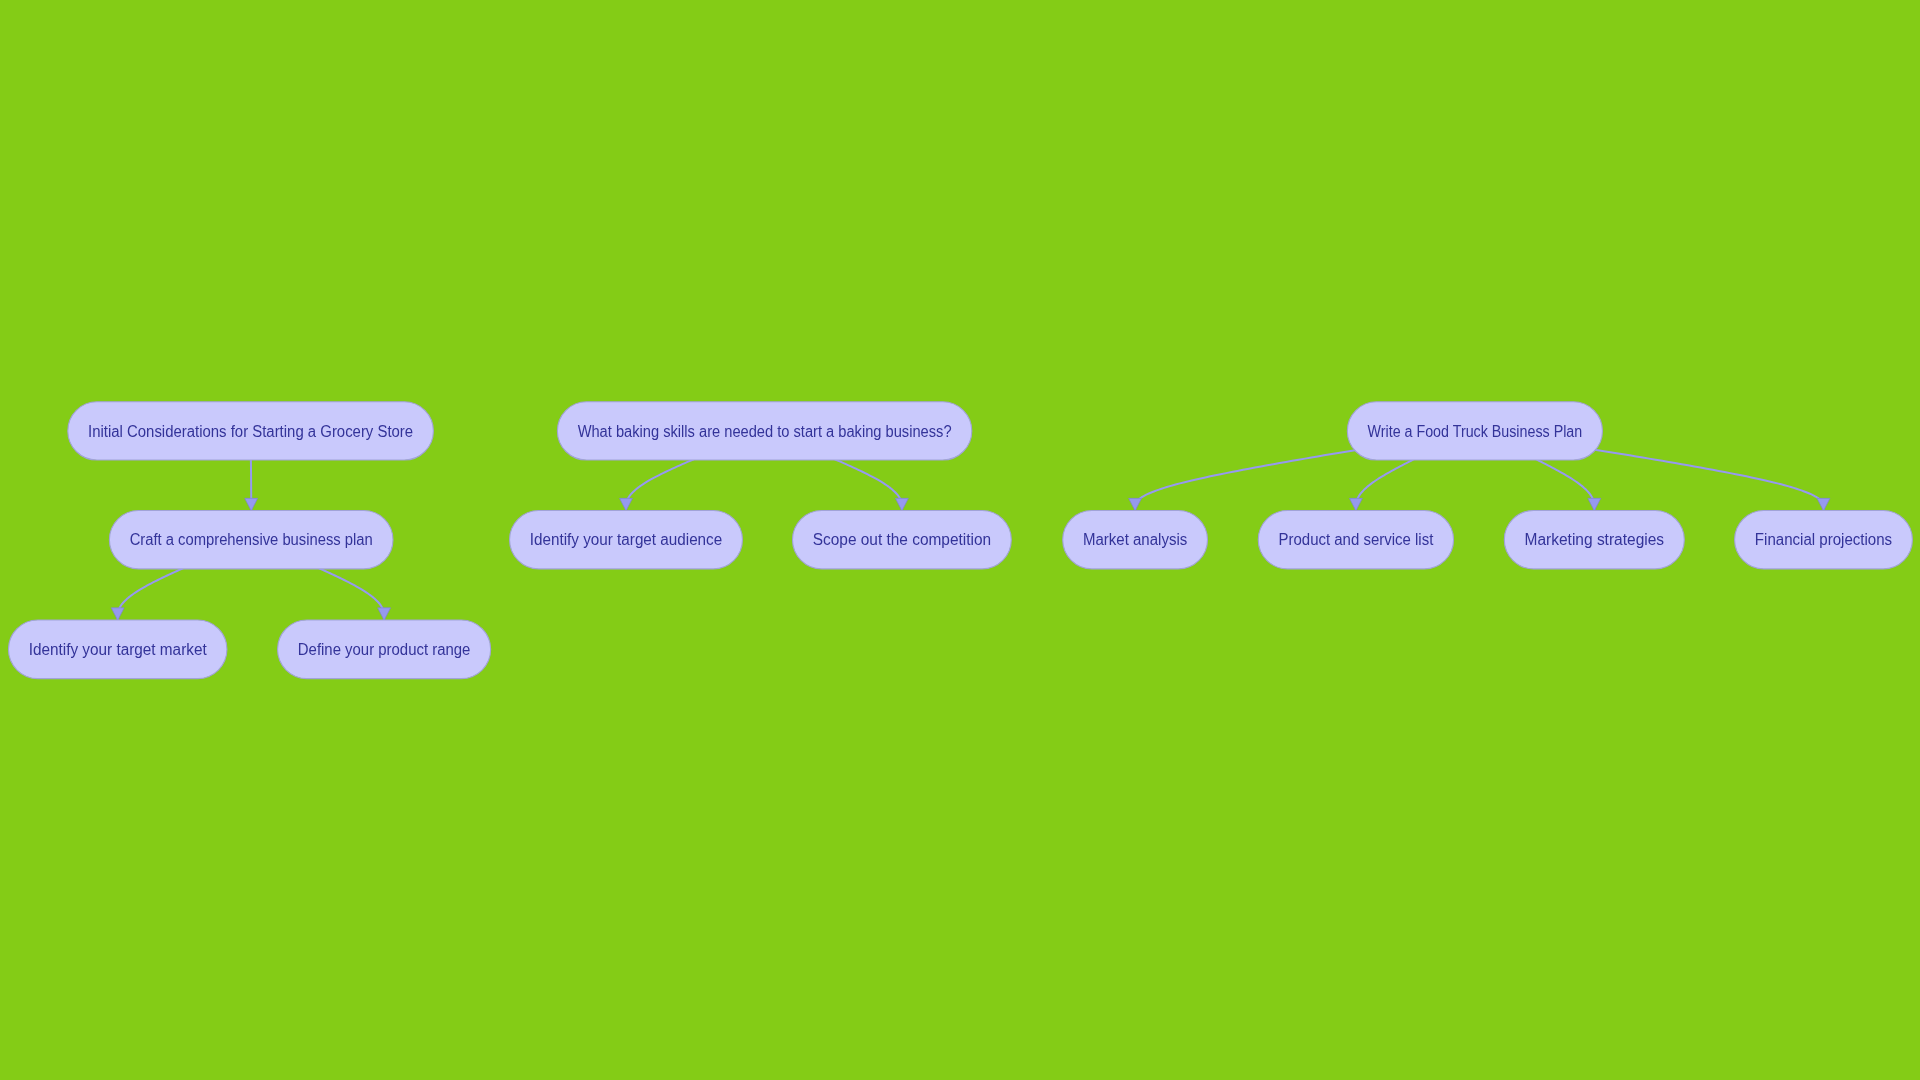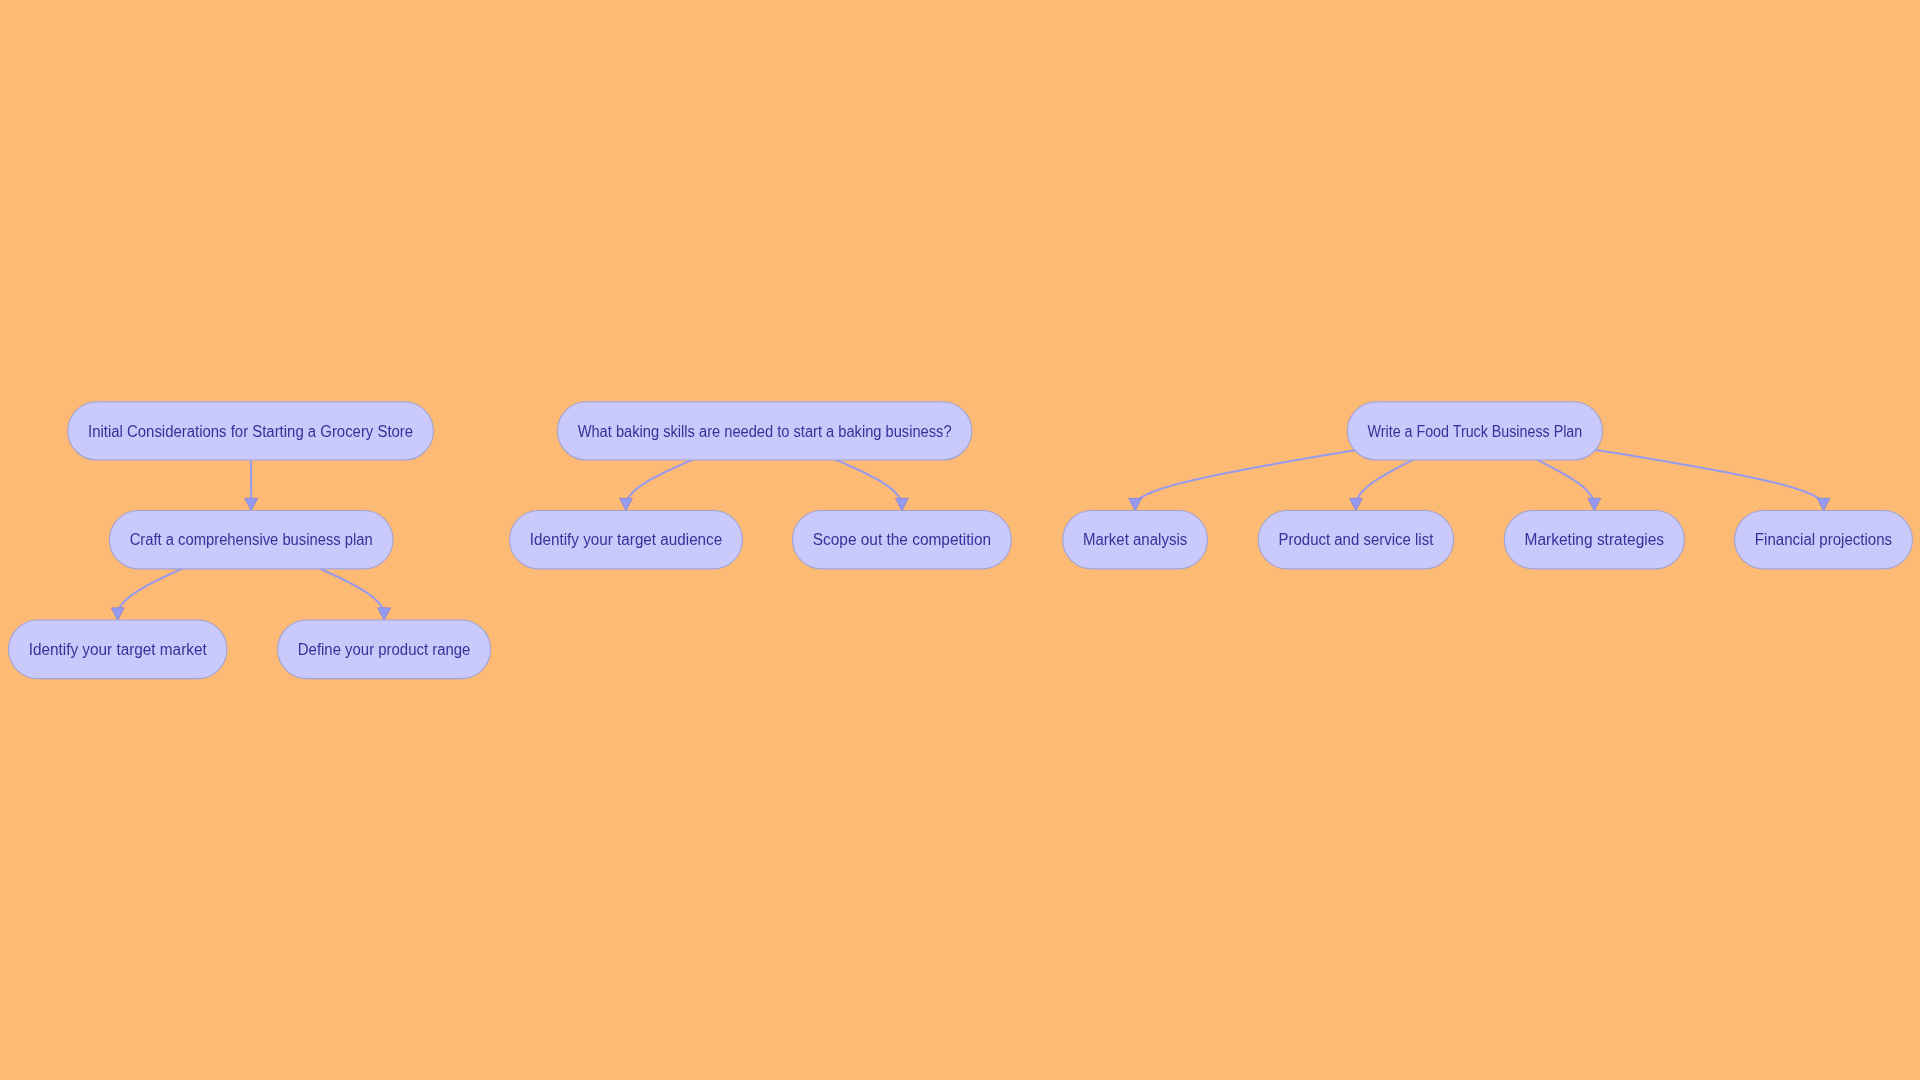--- a/index.html
+++ b/index.html
@@ -7,21 +7,21 @@
   #canvas{position:relative;width:1920px;height:1080px;background:#ffffff;}
   svg#diagram{position:absolute;left:0;top:0;width:1920px;height:1080px;display:block;}
   .node-rect{}
   .node-label{font-family:"Liberation Sans",sans-serif;font-size:16px;text-anchor:middle;dominant-baseline:auto;}
   svg#diagram{will-change:transform;}
   .edge-path{fill:none;}
 </style>
 </head>
 <body>
 
-<div id="canvas" style="background: #fdba74;">
+<div id="canvas" style="background: #84cc16;">
   <svg id="diagram" viewBox="0 0 1920 1080">
     <g id="content">
       <g id="edge-layer">
       <g class="edge">
         <path class="edge-path" d="M250.60,430.90L250.60,430.90L250.60,430.90L250.60,430.90L250.60,430.91L250.60,430.92L250.60,430.93L250.60,430.95L250.60,430.97L250.60,431.00L250.60,431.04L250.60,431.09L250.60,431.14L250.60,431.21L250.60,431.29L250.61,431.38L250.61,431.48L250.61,431.60L250.61,431.73L250.61,431.87L250.61,432.03L250.61,432.21L250.62,432.41L250.62,432.62L250.62,432.86L250.62,433.11L250.63,433.39L250.63,433.69L250.63,434.01L250.64,434.35L250.64,434.72L250.65,435.12L250.65,435.54L250.66,435.99L250.66,436.47L250.67,436.97L250.67,437.51L250.68,438.07L250.69,438.67L250.69,439.30L250.70,439.96L250.70,439.96L250.71,440.66L250.72,441.39L250.72,442.15L250.73,442.94L250.74,443.76L250.75,444.61L250.76,445.48L250.77,446.38L250.78,447.30L250.79,448.24L250.80,449.21L250.81,450.19L250.82,451.19L250.83,452.21L250.84,453.25L250.86,454.30L250.87,455.36L250.88,456.44L250.89,457.53L250.90,458.62L250.91,459.72L250.92,460.83L250.93,461.95L250.94,463.07L250.96,464.19L250.97,465.31L250.98,466.44L250.99,467.56L251.00,468.68L251.01,469.80L251.02,470.91L251.03,472.01L251.04,473.11L251.05,474.20L251.06,475.28L251.07,476.35L251.08,477.40L251.08,478.44L251.09,479.47L251.10,480.48L251.10,480.48L251.11,481.47L251.11,482.44L251.12,483.39L251.13,484.33L251.13,485.25L251.14,486.15L251.14,487.03L251.15,487.90L251.15,488.75L251.16,489.58L251.16,490.39L251.17,491.19L251.17,491.96L251.17,492.73L251.18,493.47L251.18,494.20L251.18,494.90L251.18,495.60L251.19,496.27L251.19,496.93L251.19,497.57L251.19,498.19L251.19,498.80L251.19,499.39L251.19,499.97L251.20,500.52L251.20,501.06L251.20,501.59L251.20,502.09L251.20,502.58L251.20,503.06L251.20,503.51L251.20,503.96L251.20,504.38L251.20,504.79L251.20,505.18L251.20,505.56L251.20,505.92L251.20,506.26L251.20,506.59L251.20,506.59L251.20,506.90L251.20,507.20L251.20,507.48L251.20,507.74L251.20,507.99L251.20,508.23L251.20,508.46L251.20,508.67L251.20,508.87L251.20,509.05L251.20,509.23L251.20,509.39L251.20,509.54L251.20,509.68L251.20,509.81L251.20,509.93L251.20,510.04L251.20,510.14L251.20,510.23L251.20,510.32L251.20,510.39L251.20,510.46L251.20,510.52L251.20,510.58L251.20,510.63L251.20,510.67L251.20,510.70L251.20,510.73L251.20,510.76L251.20,510.78L251.20,510.80L251.20,510.82L251.20,510.83L251.20,510.84L251.20,510.84L251.20,510.85L251.20,510.85L251.20,510.85L251.20,510.85L251.20,510.85" stroke="#9699F0" stroke-width="2" fill="none"></path>
         <path class="edge-arrow" d="M244.75,498.35 L257.65,498.35 L251.20,510.85 Z" fill="#9699F0" stroke="#7E81D8" stroke-width="0.7"></path>
       </g>
       <g class="edge">
         <path class="edge-path" d="M251.20,539.70L251.20,539.70L251.20,539.70L251.19,539.70L251.18,539.71L251.16,539.72L251.12,539.73L251.08,539.75L251.02,539.77L250.95,539.80L250.85,539.84L250.74,539.89L250.60,539.95L250.44,540.01L250.25,540.09L250.03,540.18L249.78,540.28L249.49,540.40L249.17,540.53L248.82,540.68L248.42,540.84L247.98,541.02L247.50,541.22L246.97,541.43L246.39,541.67L245.77,541.93L245.09,542.21L244.36,542.51L243.57,542.83L242.72,543.18L241.81,543.55L240.84,543.95L239.81,544.37L238.71,544.82L237.54,545.30L236.29,545.81L234.98,546.35L233.59,546.92L232.12,547.52L230.58,548.16L228.95,548.83L228.95,548.83L227.24,549.53L225.45,550.26L223.59,551.03L221.65,551.82L219.65,552.65L217.59,553.50L215.46,554.38L213.29,555.28L211.06,556.21L208.79,557.16L206.47,558.13L204.12,559.13L201.73,560.14L199.32,561.16L196.88,562.21L194.42,563.26L191.94,564.33L189.45,565.42L186.95,566.51L184.45,567.61L181.95,568.73L179.45,569.84L176.96,570.97L174.48,572.10L172.02,573.23L169.58,574.36L167.17,575.49L164.78,576.62L162.43,577.75L160.11,578.88L157.84,580.00L155.61,581.11L153.44,582.22L151.31,583.32L149.25,584.40L147.25,585.48L145.31,586.54L143.45,587.59L141.66,588.62L139.95,589.64L139.95,589.64L138.32,590.64L136.78,591.62L135.31,592.59L133.92,593.53L132.61,594.46L131.36,595.37L130.19,596.26L129.09,597.13L128.06,597.99L127.09,598.83L126.18,599.65L125.33,600.45L124.54,601.24L123.81,602.01L123.13,602.76L122.51,603.50L121.93,604.21L121.40,604.91L120.92,605.59L120.48,606.26L120.08,606.91L119.73,607.54L119.41,608.15L119.12,608.75L118.87,609.33L118.65,609.89L118.46,610.44L118.30,610.97L118.16,611.48L118.05,611.98L117.95,612.46L117.88,612.92L117.82,613.37L117.78,613.80L117.74,614.21L117.72,614.61L117.71,614.99L117.70,615.35L117.70,615.70L117.70,616.03L117.70,616.03L117.70,616.35L117.70,616.65L117.70,616.93L117.70,617.20L117.70,617.46L117.70,617.70L117.70,617.93L117.70,618.14L117.70,618.34L117.70,618.53L117.70,618.71L117.70,618.87L117.70,619.02L117.70,619.16L117.70,619.30L117.70,619.42L117.70,619.53L117.70,619.63L117.70,619.73L117.70,619.81L117.70,619.89L117.70,619.96L117.70,620.02L117.70,620.07L117.70,620.12L117.70,620.16L117.70,620.20L117.70,620.23L117.70,620.26L117.70,620.28L117.70,620.30L117.70,620.32L117.70,620.33L117.70,620.34L117.70,620.34L117.70,620.35L117.70,620.35L117.70,620.35L117.70,620.35L117.70,620.35" stroke="#9699F0" stroke-width="2" fill="none"></path>
         <path class="edge-arrow" d="M111.25,607.85 L124.15,607.85 L117.70,620.35 Z" fill="#9699F0" stroke="#7E81D8" stroke-width="0.7"></path>

